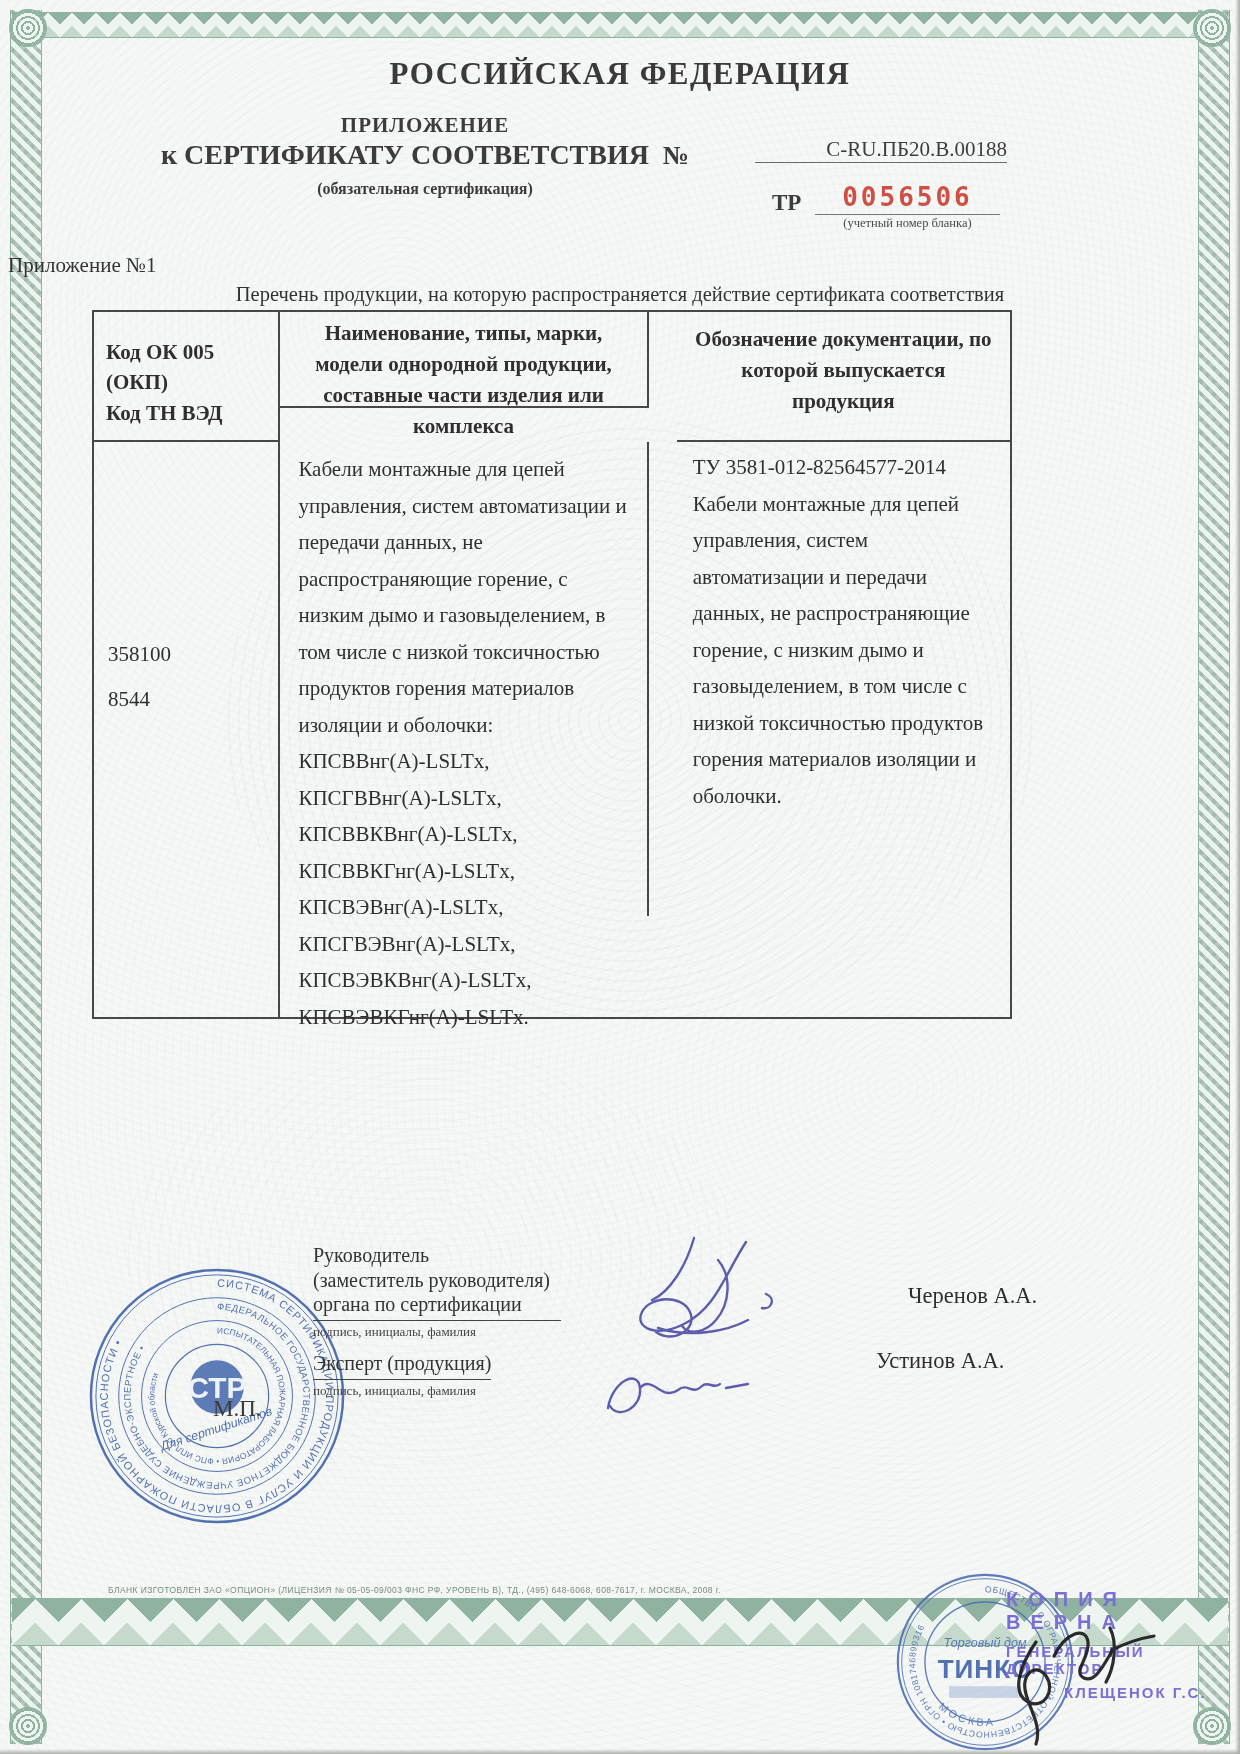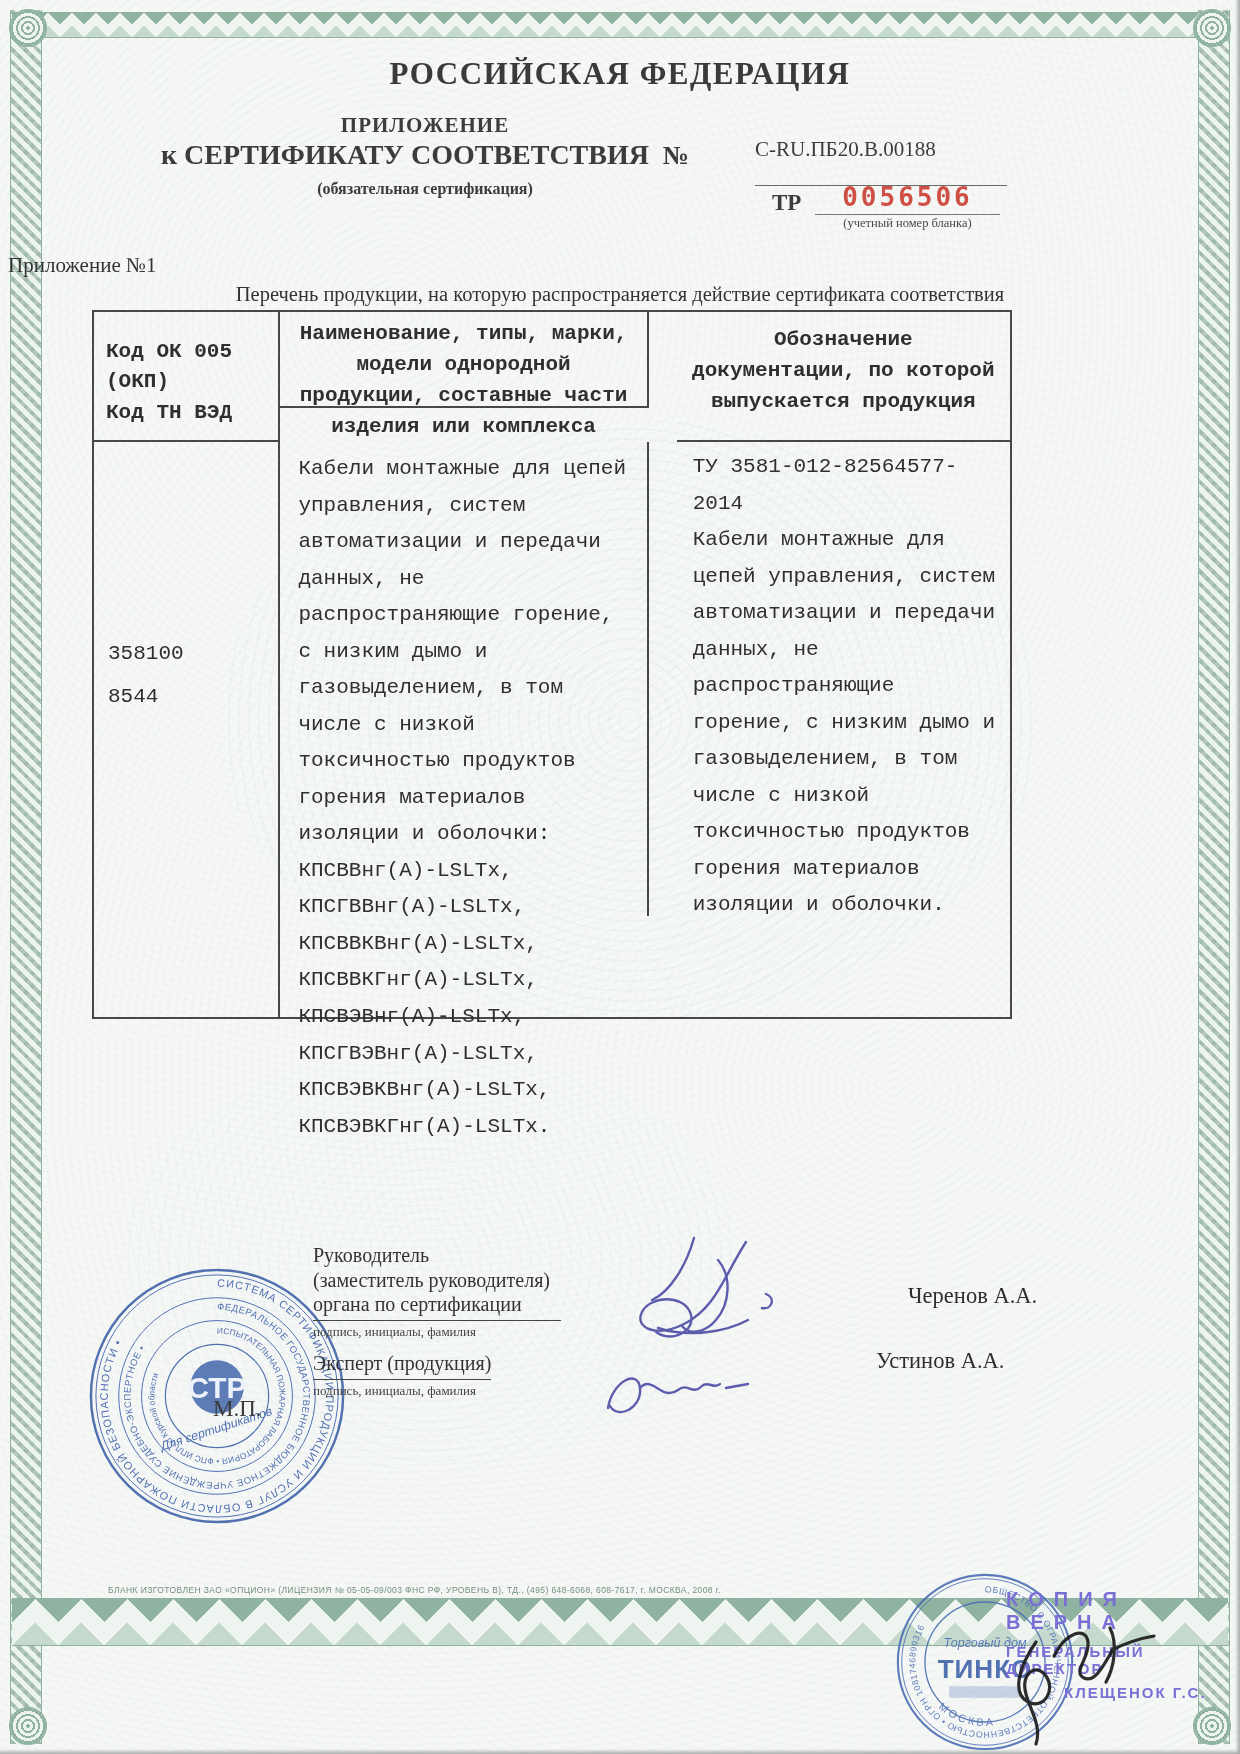--- a/index.html
+++ b/index.html
@@ -42,33 +42,33 @@
     background:repeating-radial-gradient(circle,#8fb3a0 0 2px,#eef4f0 2px 5px);border:2px solid #8fb3a0;}
   .watermark{position:absolute;left:220px;top:420px;width:820px;height:600px;border-radius:50%;z-index:0;
     background:repeating-radial-gradient(circle at 50% 50%, rgba(120,145,185,0.05) 0 2px, transparent 2px 10px);}
   .watermark.two{left:120px;top:1050px;width:620px;height:420px;opacity:.7;}
 
   
   .country{position:absolute;top:56px;left:0;width:100%;text-align:center;font-size:31px;font-weight:bold;letter-spacing:1.5px;color:#3a3a3a;z-index:10;}
   .doc-line1{position:absolute;top:113px;left:100px;width:650px;text-align:center;font-size:21px;font-weight:bold;letter-spacing:1px;color:#3c3c3c;z-index:10;}
   .doc-line2{position:absolute;top:139px;left:80px;width:690px;text-align:center;font-size:28px;font-weight:bold;color:#3c3c3c;z-index:10;white-space:nowrap;}
   .doc-line2 .nosign{font-size:26px;margin-left:14px;}
-  .cert-number{position:absolute;top:137px;left:755px;width:252px;text-align:left;font-size:21px;color:#3c3c3c;border-bottom:1.5px solid #6a6a6a;padding-bottom:23px;z-index:10;white-space:nowrap;}
+  .cert-number{position:absolute;top:137px;left:755px;width:252px;text-align:right;font-size:21px;color:#3c3c3c;border-bottom:1.5px solid #6a6a6a;padding-bottom:0;z-index:10;white-space:nowrap;}
   .mandatory{position:absolute;top:180px;left:100px;width:650px;text-align:center;font-size:16px;font-weight:bold;color:#3c3c3c;z-index:10;}
   .tr-label{position:absolute;top:190px;left:772px;font-size:23px;font-weight:bold;color:#3c3c3c;z-index:10;}
   .blank-number{position:absolute;top:182px;left:815px;width:185px;text-align:center;
     font-family:"DejaVu Sans Mono",monospace;font-weight:bold;font-size:26px;letter-spacing:3px;color:#cf4f44;
     border-bottom:1.5px solid #777;padding-bottom:2px;z-index:10;}
   .blank-note{position:absolute;top:216px;left:815px;width:185px;text-align:center;font-size:12.5px;color:#4a4a4a;z-index:10;}
 
   .annex-title{position:absolute;top:253px;left:8px;width:100%;text-align:left;font-size:21px;color:#333;z-index:10;}
   .annex-subtitle{position:absolute;top:283px;left:0;width:100%;text-align:center;font-size:20.5px;color:#333;z-index:10;}
 
   
-  .prod-table{position:absolute;left:92px;top:310px;width:916px;z-index:10;border:2px solid #474747;border-collapse:collapse;font-family:Liberation Mono, monospace;}
+  .prod-table{position:absolute;left:92px;top:310px;width:916px;z-index:10;border:2px solid #474747;border-collapse:collapse;}
   .tr-head .cell{border-bottom:2px solid #474747;}
   .row{display:flex;}
   .cell{box-sizing:border-box;}
   .c1{width:192px;border-right:2px solid #474747;}
   .c2{width:380px;border-right:2px solid #474747;}
   .c3{width:344px;margin-left:28px;}
   .head-c1{height:130px;display:flex;flex-direction:column;justify-content:flex-end;padding:0 10px 12px 12px;font-weight:bold;font-size:21px;line-height:1.45;}
   .head-c2{height:96px;padding:6px 12px 0;text-align:center;font-weight:bold;font-size:21px;line-height:1.48;}
   .head-c3{height:130px;padding:12px 12px 0;text-align:center;font-weight:bold;font-size:21px;line-height:1.48;}
   .body-c1{height:575px;padding:200px 10px 0 14px;font-size:21px;}

